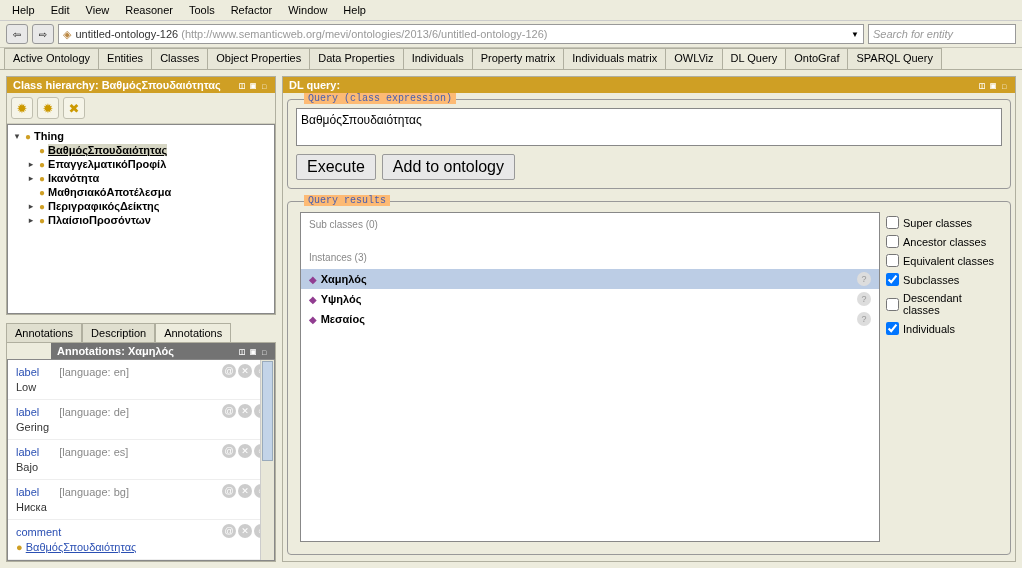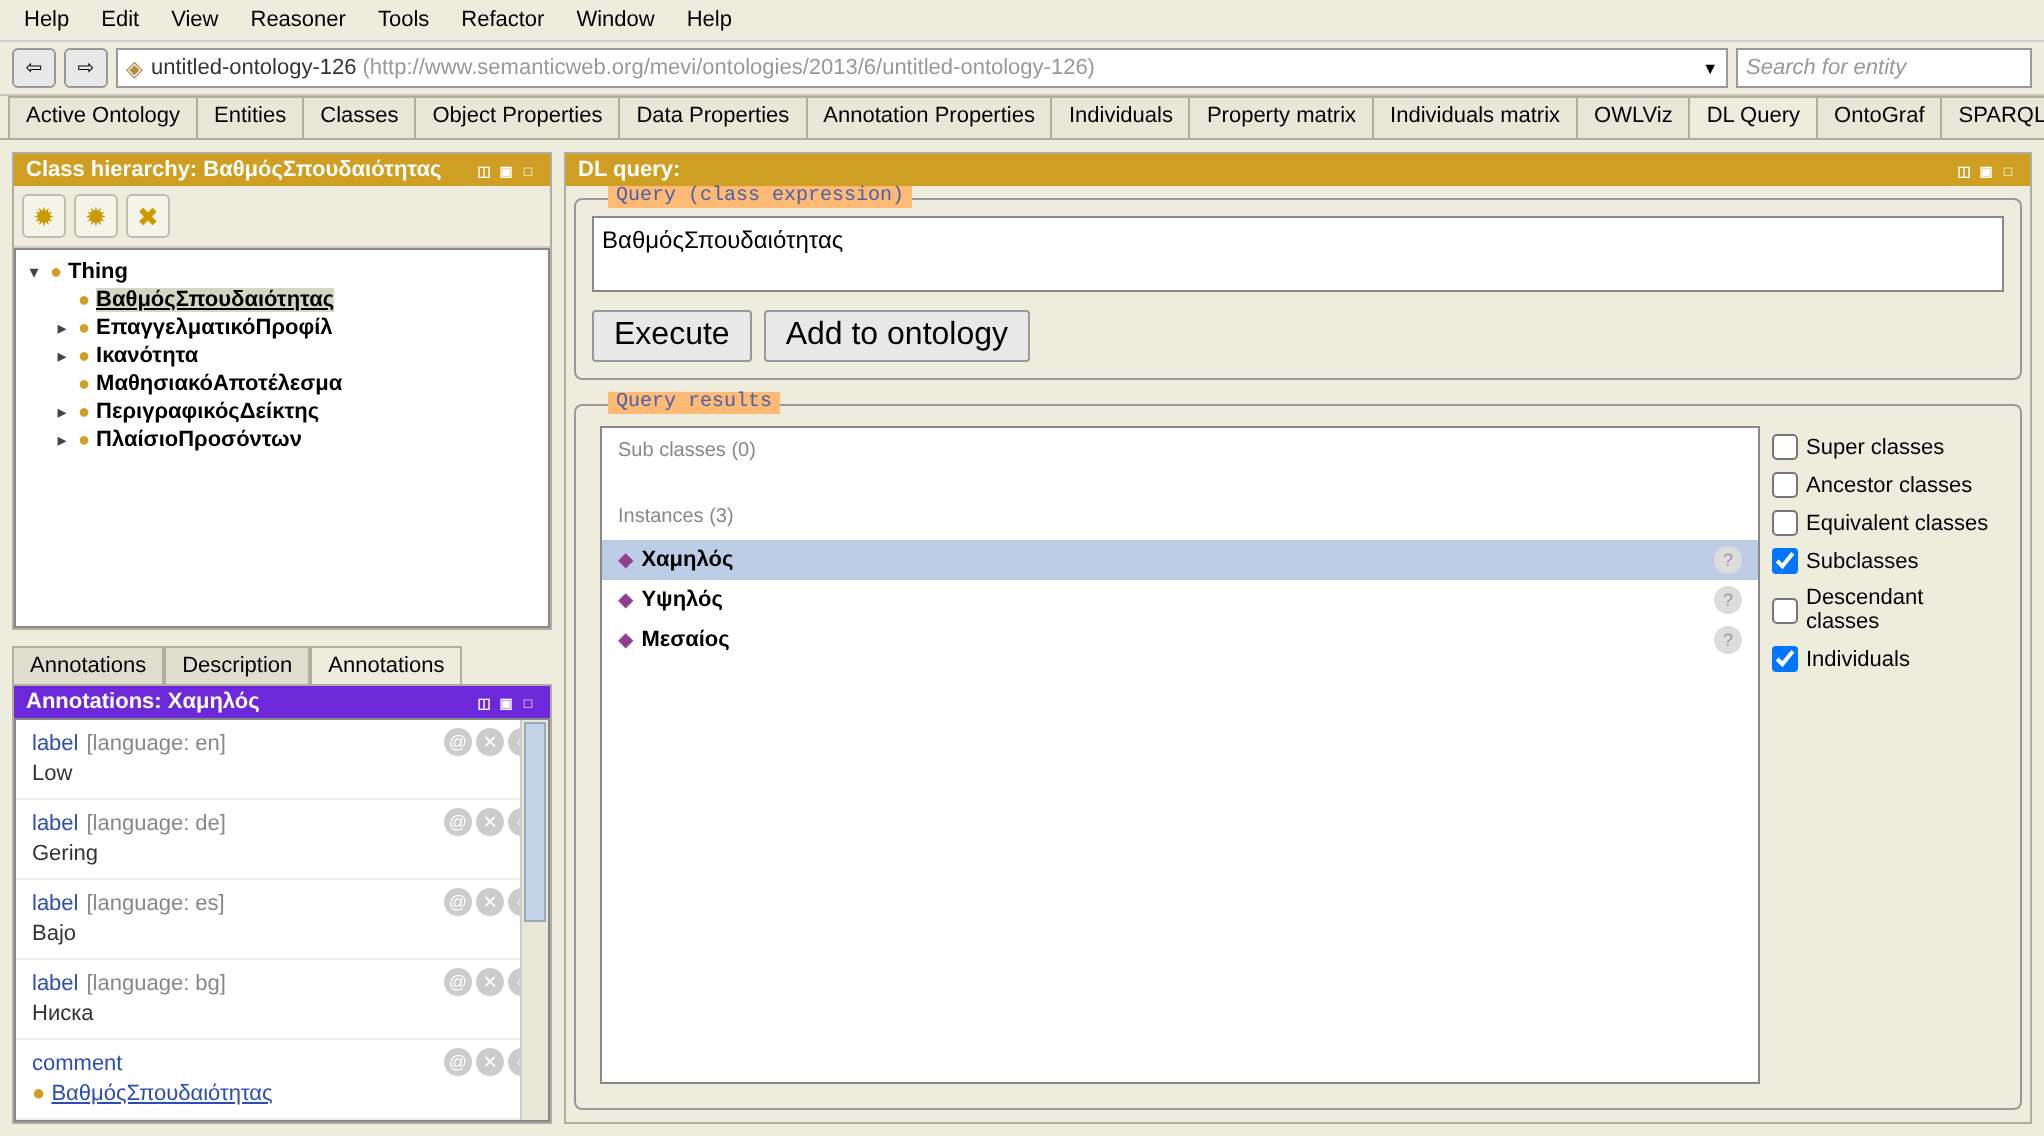--- a/index.html
+++ b/index.html
@@ -13,38 +13,38 @@
 .url-bar .dd { margin-left: auto; font-size: 8px; }
 .search-box { width: 148px; height: 20px; border: 1px solid #999; background: #fff; padding: 0 4px; color: #999; font-style: italic; display: flex; align-items: center; }
 .tabs-row { background: #edecdd; border-bottom: 1px solid #b0af9f; padding: 0 4px; display: flex; height: 22px; }
 .tab { padding: 3px 8px; border: 1px solid #b0af9f; border-bottom: none; background: #e8e7d8; margin-right: -1px; font-size: 11px; white-space: nowrap; }
 .tab.active { background: #edecdd; position: relative; z-index: 2; }
 .main-area { display: flex; height: calc(568px - 70px); padding: 6px; gap: 6px; }
 .left-col { width: 270px; display: flex; flex-direction: column; gap: 8px; }
 .right-col { flex: 1; display: flex; flex-direction: column; }
 .panel { border: 1px solid #b0af9f; background: #edecdd; display: flex; flex-direction: column; overflow: hidden; }
 .panel-header { background: #cf9f24; color: #fff; font-size: 11px; padding: 2px 6px; display: flex; align-items: flex-end; font-weight: bold; }
-.panel-header.purple { background: #6d28d9; }
+.panel-header.purple { background: #737373; margin-left: 44px; }
 .panel-header .winbtns { margin-left: auto; display: flex; gap: 1px; }
 .panel-header .wb { width: 10px; height: 10px; font-size: 7px; display: flex; align-items: center; justify-content: center; color: #fff; }
 .tree-toolbar { background: #edecdd; padding: 4px; display: flex; gap: 4px; border-bottom: 1px solid #d0cfbf; }
 .tbtn { width: 22px; height: 22px; border: 1px solid #c0bfaf; border-radius: 3px; display: flex; align-items: center; justify-content: center; font-size: 13px; color: #c90; background: #f5f4e8; }
 .tree { background: #fff; flex: 1; border: 1px solid #888; margin: 0; padding: 4px; overflow: auto; font-size: 11px; }
 .tree-row { display: flex; align-items: center; padding: 1px 0; white-space: nowrap; }
 .tree-row .exp { width: 10px; text-align: center; font-size: 9px; color: #444; }
 .tree-row .bullet { color: #cf9f24; margin: 0 3px; font-size: 10px; }
 .tree-row .lbl { font-weight: bold; }
 .tree-row.selected .lbl { background: #d6d6c4; text-decoration: underline; }
 .sub-tabs { display: flex; background: #edecdd; }
 .sub-tab { padding: 3px 8px; border: 1px solid #b0af9f; border-bottom: none; background: #e0dfcf; font-size: 11px; }
 .sub-tab.active { background: #edecdd; }
 .ann-list { background: #fff; border: 1px solid #888; flex: 1; overflow-y: auto; position: relative; }
 .ann-item { border-bottom: 1px solid #eee; padding: 6px 8px; position: relative; }
 .ann-label { color: #2a4fb3; font-size: 11px; }
-.ann-meta { color: #888; font-size: 11px; margin-left: 4px; }
+.ann-meta { color: #888; font-size: 11px; margin-left: 20px; }
 .ann-val { color: #333; margin-top: 3px; font-size: 11px; }
 .ann-link { color: #2a4fb3; text-decoration: underline; }
 .ann-btns { position: absolute; right: 6px; top: 4px; display: flex; gap: 2px; }
 .ann-btn { width: 14px; height: 14px; border-radius: 50%; background: #ccc; color: #fff; font-size: 9px; display: flex; align-items: center; justify-content: center; }
 .scrollbar-v { position: absolute; right: 0; top: 0; bottom: 0; width: 14px; background: #e8e7d8; border-left: 1px solid #ccc; }
 .scrollbar-v .thumb { background: #c3d4e8; margin: 1px; height: 50%; border: 1px solid #9ab; }
 .query-section { border: 1px solid #999; border-radius: 4px; margin: 6px 4px; padding: 8px; position: relative; }
 .query-legend { position: absolute; top: -7px; left: 16px; background: #fdba74; padding: 0 4px; font-size: 10px; color: #4a5faf; font-family: Liberation Mono, monospace; }
 .query-input { width: 100%; height: 38px; border: 1px solid #888; background: #fff; padding: 4px; font-size: 12px; resize: none; font-family: inherit; }
 .query-btns { margin-top: 6px; display: flex; gap: 6px; }
@@ -78,21 +78,20 @@
   </div>
   <div class="search-box">Search for entity</div>
 </div>
 
 <div class="tabs-row" id="tabs-row">
     <div class="tab">Active Ontology</div>
     <div class="tab">Entities</div>
     <div class="tab">Classes</div>
     <div class="tab">Object Properties</div>
     <div class="tab">Data Properties</div>
-    <div class="tab">Annotation Properties</div>
     <div class="tab">Individuals</div>
     <div class="tab">Property matrix</div>
     <div class="tab">Individuals matrix</div>
     <div class="tab">OWLViz</div>
     <div class="tab active">DL Query</div>
     <div class="tab">OntoGraf</div>
     <div class="tab">SPARQL Query</div>
   </div>
 
 <div class="main-area">

